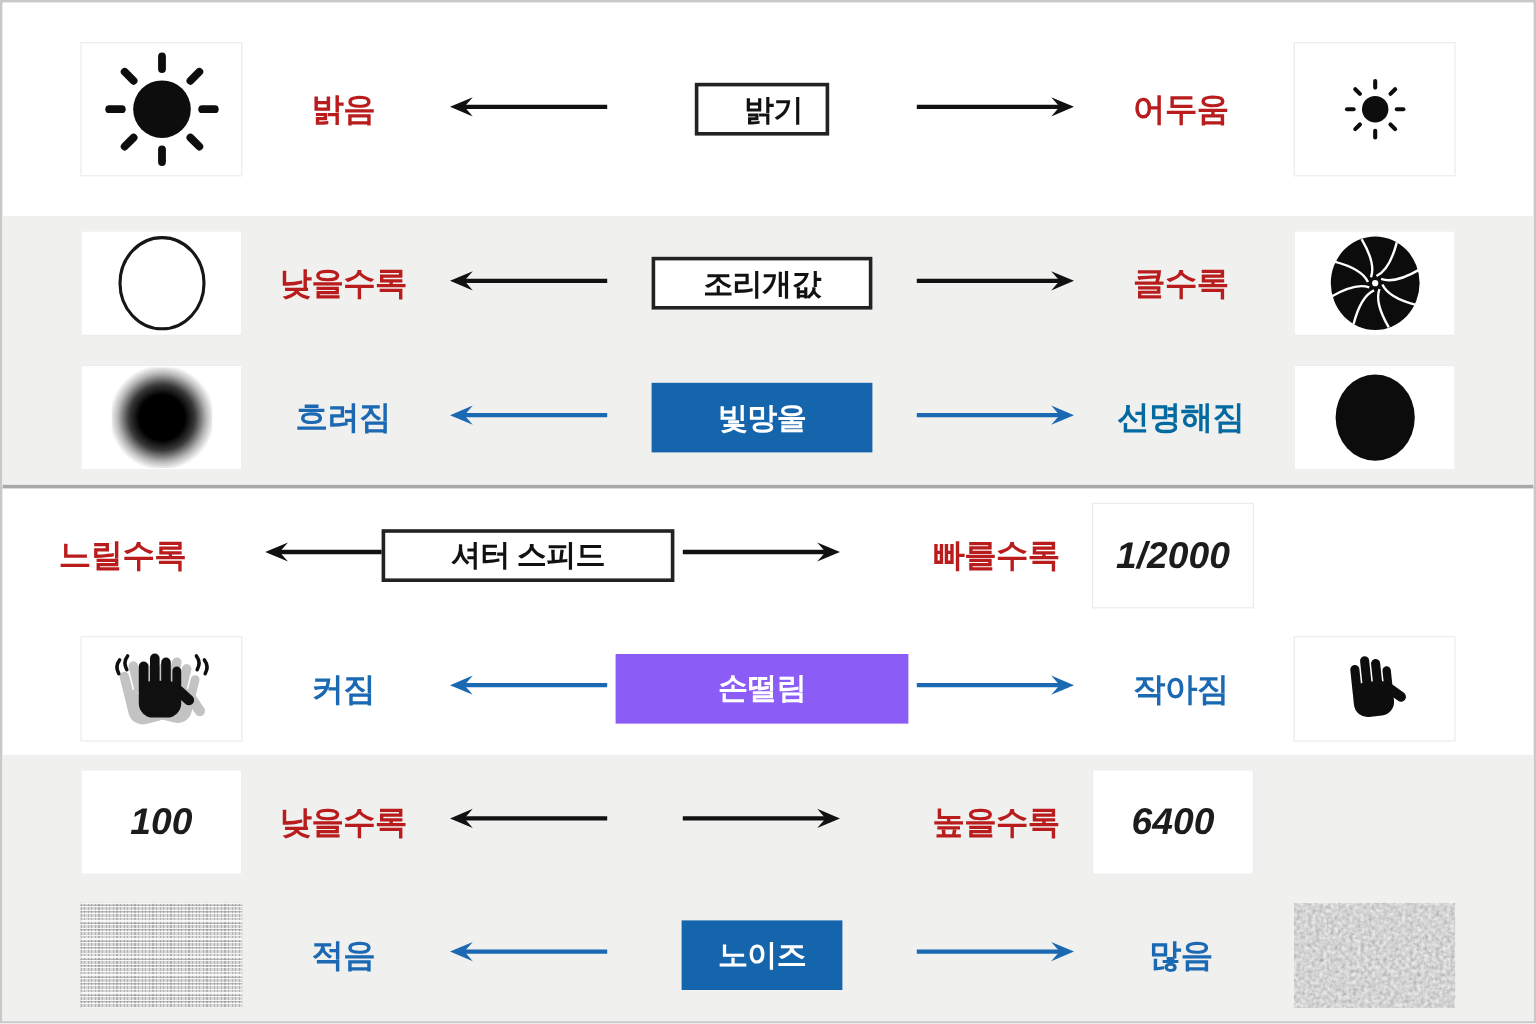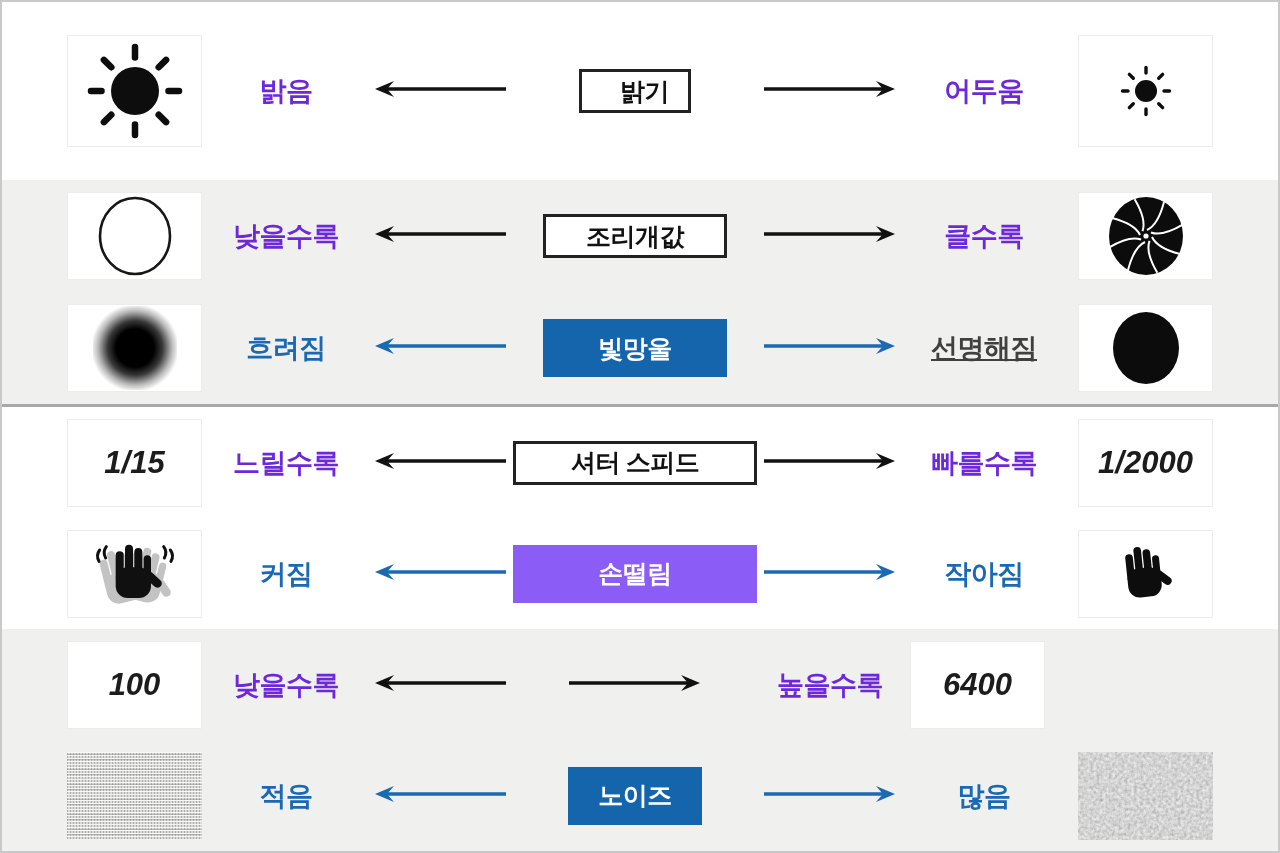--- a/index.html
+++ b/index.html
@@ -24,21 +24,21 @@
     box-sizing:border-box;
     width:135px;height:88px;
     background:#fff;border:1px solid #ececec;
     display:flex;align-items:center;justify-content:center;
     overflow:hidden;
   }
   .tile.lg{height:112px;}
   .tile-cell.left .tile{margin-left:65px;}
   .tile-cell.right .tile{margin-left:10px;}
   .label{
-    text-align:center;font-size:27px;font-weight:700;color:#6d28d9;
+    text-align:center;font-size:27px;font-weight:700;color:#b91c1c;
     letter-spacing:-0.5px;
   }
   .label.blue{color:#1a69b2;}
   .arrow-cell{display:flex;justify-content:center;align-items:center;}
   .center-cell{display:flex;justify-content:center;align-items:center;}
   .cbox{
     box-sizing:border-box;height:44px;
     display:flex;align-items:center;justify-content:center;
     font-size:25px;font-weight:700;letter-spacing:-0.5px;
   }
@@ -211,40 +211,35 @@
         </div>
       <div class="center-cell">
           <div class="cbox blue w2" style="background: rgb(21, 101, 173);">빛망울</div>
         </div>
       <div class="arrow-cell">
           <span class="arrow blue"><svg width="140" height="22" viewBox="0 0 140 22">
               <line x1="4" y1="11" x2="124" y2="11" stroke="#1a69b2" stroke-width="3.6"></line>
               <path d="M135 11 L116 3 L123 11 L116 19 Z" fill="#1a69b2"></path>
             </svg></span>
         </div>
-      <div class="label blue" style="color: #404040; text-decoration: underline;">선명해짐</div>
+      <div class="label blue" style="color: #0369a1;">선명해짐</div>
       <div class="tile-cell right">
         <div class="tile">
           <svg width="100" height="84" viewBox="0 0 100 84">
             <ellipse cx="50" cy="42" rx="33" ry="36" fill="#0c0c0c"></ellipse>
           </svg>
         </div>
       </div>
     </div>
   </div>
 
   <div class="divider"></div>
 
   <div class="band">
     <div class="line h111">
-      <div class="tile-cell left">
-        <div class="tile">
-          <span class="value-text">1/15</span>
-        </div>
-      </div>
       <div class="label">느릴수록</div>
       <div class="arrow-cell">
           <span class="arrow"><svg width="140" height="22" viewBox="0 0 140 22">
               <line x1="16" y1="11" x2="136" y2="11" stroke="#111" stroke-width="3.6"></line>
               <path d="M5 11 L24 3 L17 11 L24 19 Z" fill="#111"></path>
             </svg></span>
         </div>
       <div class="center-cell">
           <div class="cbox black w3">셔터 스피드</div>
         </div>

